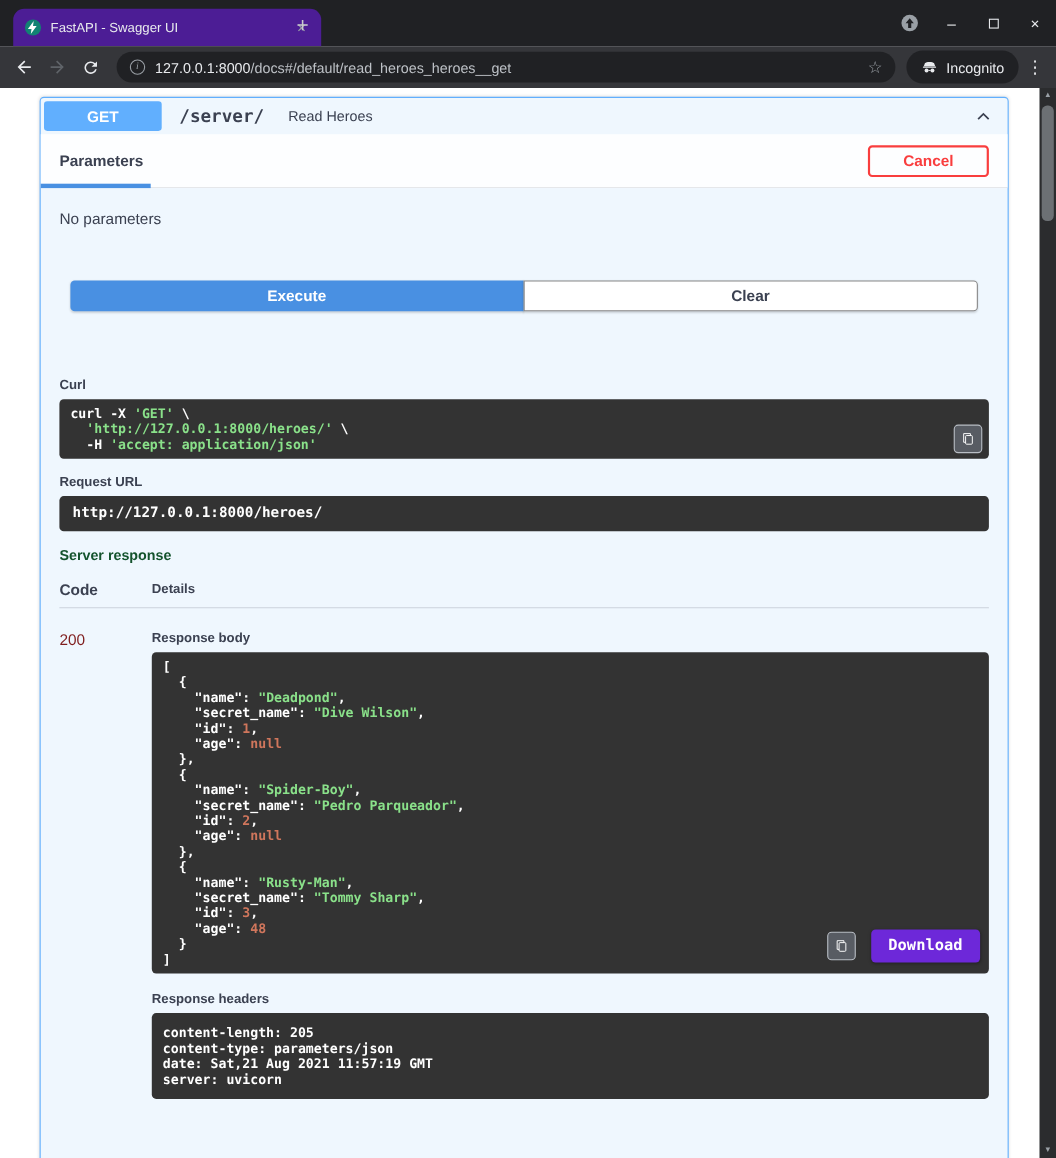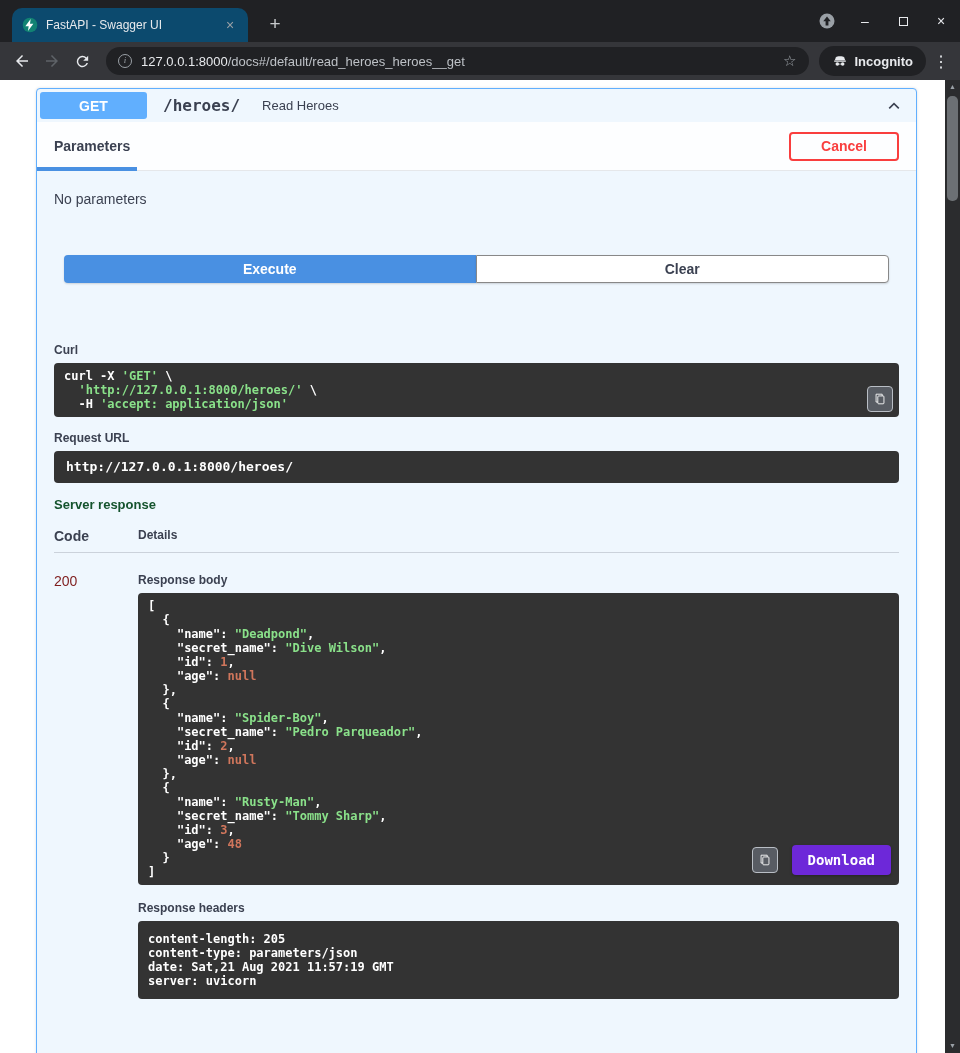--- a/index.html
+++ b/index.html
@@ -2,21 +2,21 @@
 <html><head>
 <meta charset="utf-8">
 <style>
   * { margin:0; padding:0; box-sizing:border-box; }
   html,body { background:#111; }
   .screen { position:relative; width:960px; height:1053px; overflow:hidden; background:#fff;
             font-family:"Liberation Sans", sans-serif; }
 
   
   .tabbar { position:absolute; left:0; top:0; width:100%; height:42px; background:#202124; }
-  .tab { position:absolute; left:12px; top:8px; width:236px; height:34px; background:#0c4a6e;
+  .tab { position:absolute; left:12px; top:8px; width:280px; height:34px; background:#4c1d95;
          border-radius:10px 10px 0 0; display:flex; align-items:center; padding:0 10px; gap:8px; }
   .favicon { width:16px; height:16px; flex:none; }
   .tab-title { flex:1; font-size:12px; color:#e8eaed; white-space:nowrap; overflow:hidden; }
   .tab-close { color:#9aa0a6; font-size:14px; width:16px; text-align:center; }
   .newtab { position:absolute; left:262px; top:11px; color:#c7cacc; font-size:19px; width:26px; height:26px;
             display:flex; align-items:center; justify-content:center; }
   .win-controls { position:absolute; right:6px; top:8px; display:flex; align-items:center; gap:12px; height:26px; }
   .win-btn { color:#e8eaed; font-size:14px; width:26px; text-align:center; display:flex; align-items:center; justify-content:center; height:26px; }
   .maximize-box { display:inline-block; width:9px; height:9px; border:1.5px solid #e8eaed; }
   .update-circle { width:18px; height:18px; }
@@ -28,21 +28,21 @@
   .urlbar { flex:1; height:28px; background:#202124; border-radius:14px; display:flex; align-items:center;
             padding:0 12px; gap:9px; margin:0 8px; min-width:0; }
   .info-icon { width:14px; height:14px; border:1px solid #9aa0a6; border-radius:50%; color:#9aa0a6;
                font-size:9px; line-height:11px; text-align:center; font-style:italic; flex:none;
                font-family:"Liberation Serif", serif; }
   .url-text { font-size:13px; color:#e8eaed; white-space:nowrap; overflow:hidden; flex:1; }
   .url-path { color:#bdc1c6; }
   .star { color:#9aa0a6; font-size:15px; flex:none; }
   .incognito { height:30px; background:#202124; border-radius:15px; display:flex; align-items:center;
                gap:7px; padding:0 13px; margin-right:2px; flex:none; }
-  .incognito-label { color:#e8eaed; font-size:13px; font-weight:bold; }
+  .incognito-label { color:#e8eaed; font-size:13px; font-weight:normal; }
   .menu-dots { color:#e8eaed; font-size:16px; width:22px; text-align:center; flex:none; }
 
   
   .page { position:absolute; left:0; top:80px; width:945px; height:973px; background:#fff; overflow:hidden; }
   .scrollbar { position:absolute; right:0; top:80px; width:15px; height:973px; background:#2b2c2e; }
   .sb-arrow { position:absolute; left:0; width:15px; height:14px; color:#9aa0a6; font-size:7px;
               text-align:center; line-height:14px; }
   .sb-up { top:0; } .sb-down { bottom:0; }
   .sb-thumb { position:absolute; left:2px; top:16px; width:11px; height:105px; background:#6c7074; border-radius:5px; }
 
@@ -165,21 +165,21 @@
       <span class="incognito-label">Incognito</span>
     </div>
     <span class="menu-dots">⋮</span>
   </div>
 
   <div class="page">
     <div class="opblock">
 
       <div class="summary">
         <span class="method-badge">GET</span>
-        <span class="op-path">/heroes/</span>
+        <span class="op-path">/server/</span>
         <span class="op-summary">Read Heroes</span>
         <span class="collapse">
           <svg width="16" height="16" viewBox="0 0 20 20">
               <path d="M4 13l6-6 6 6" fill="none" stroke="#3b4151" stroke-width="2"></path>
             </svg>
         </span>
       </div>
 
       <div class="section-header params-header">
         <span class="section-title">Parameters</span>

